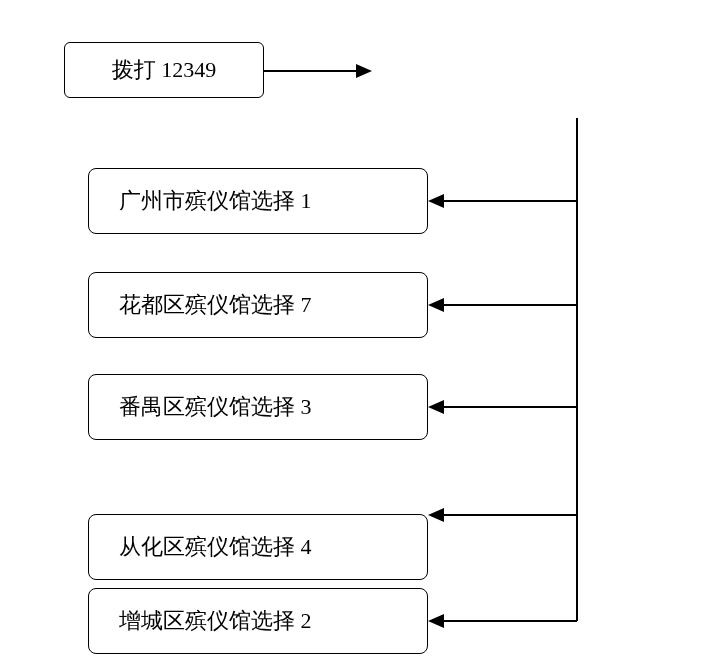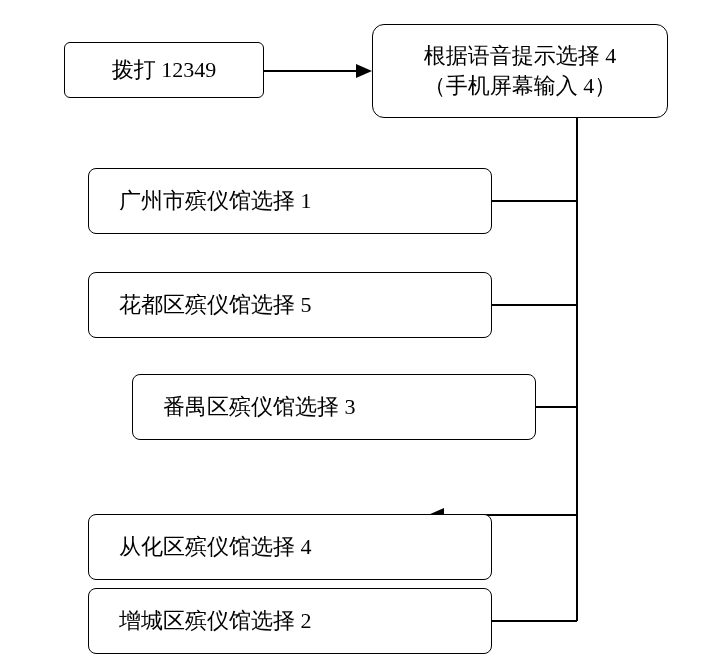--- a/index.html
+++ b/index.html
@@ -46,29 +46,29 @@
     top: 24px;
     width: 296px;
     height: 94px;
     flex-direction: column;
     justify-content: center;
     text-align: center;
     border-radius: 12px;
   }
   .option-node {
     left: 88px;
-    width: 404px;
+    width: 340px;
     height: 66px;
     padding-left: 30px;
     border-radius: 8px;
     justify-content: flex-start;
   }
   #option-0 { top: 168px; }
   #option-1 { top: 272px; }
-  #option-2 { top: 374px; margin-left: 44px; }
+  #option-2 { top: 374px; }
   #option-3 { top: 482px; margin-top: 32px; }
   #option-4 { top: 588px; }
 </style>
 </head>
 <body>
 
 <div id="canvas">
 
   <svg id="connectors" width="726" height="671" viewBox="0 0 726 671">
 
@@ -98,31 +98,27 @@
     <g>
       <line x1="577" y1="621" x2="443" y2="621" stroke="#000000" stroke-width="2"></line>
       <polygon points="428,621 444,614 444,628" fill="#000000"></polygon>
     </g>
   </svg>
 
   <div id="node-start" class="node">
     <span>拨打 12349</span>
   </div>
 
-  <div id="node-step2" class="node">
-    <span>根据语音提示选择 4</span>
-    <span>（手机屏幕输入 4）</span>
-  </div>
 
   <div id="option-0" class="node option-node">
     <span>广州市殡仪馆选择 1</span>
   </div>
 
   <div id="option-1" class="node option-node">
-    <span>花都区殡仪馆选择 5</span>
+    <span>花都区殡仪馆选择 7</span>
   </div>
 
   <div id="option-2" class="node option-node">
     <span>番禺区殡仪馆选择 3</span>
   </div>
 
   <div id="option-3" class="node option-node">
     <span>从化区殡仪馆选择 4</span>
   </div>
 

